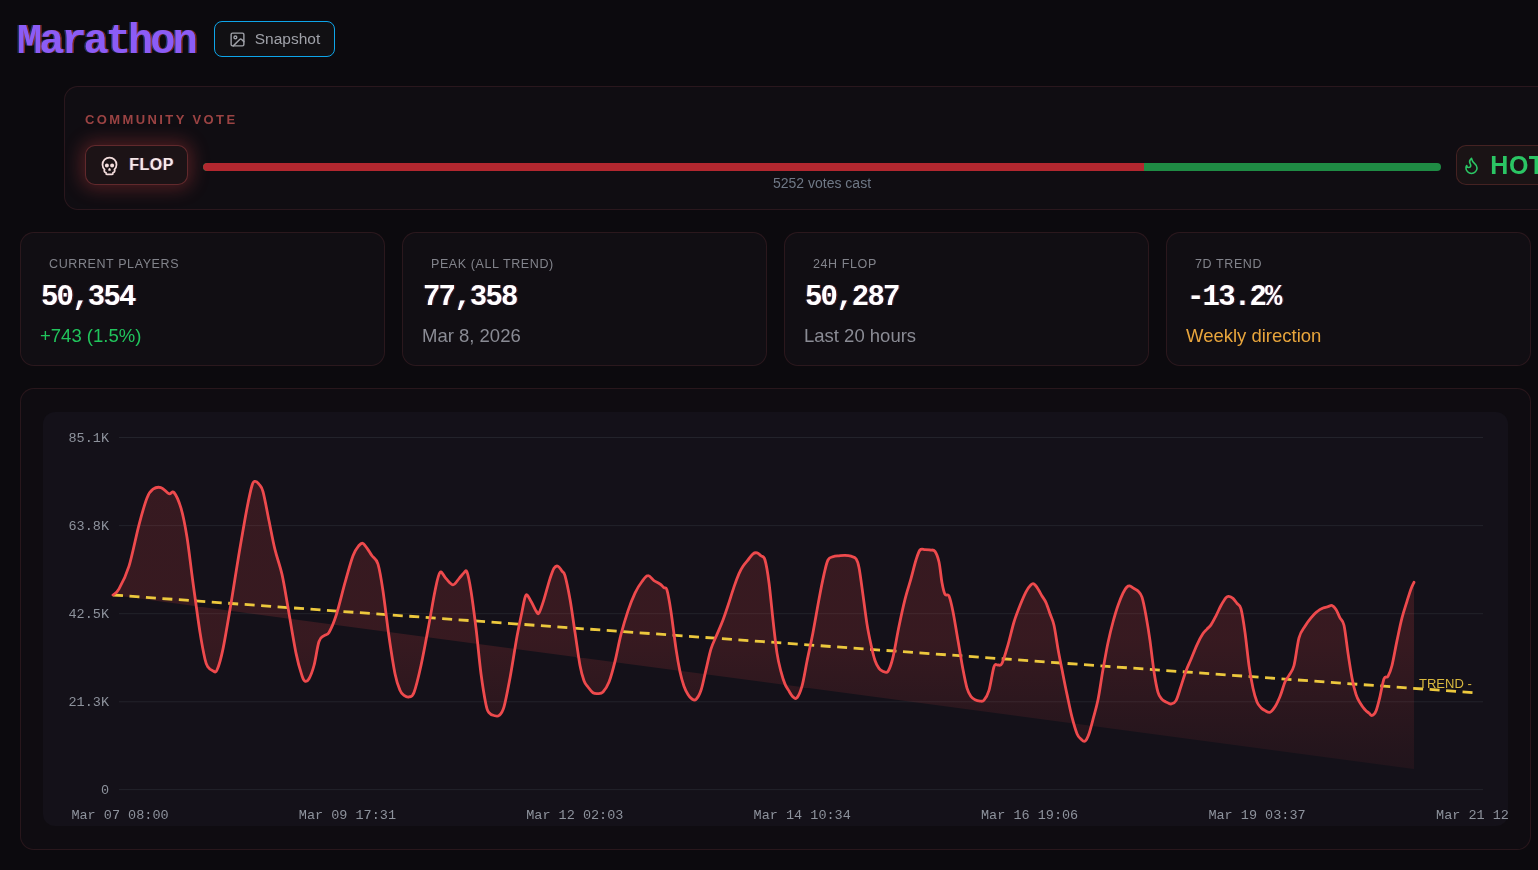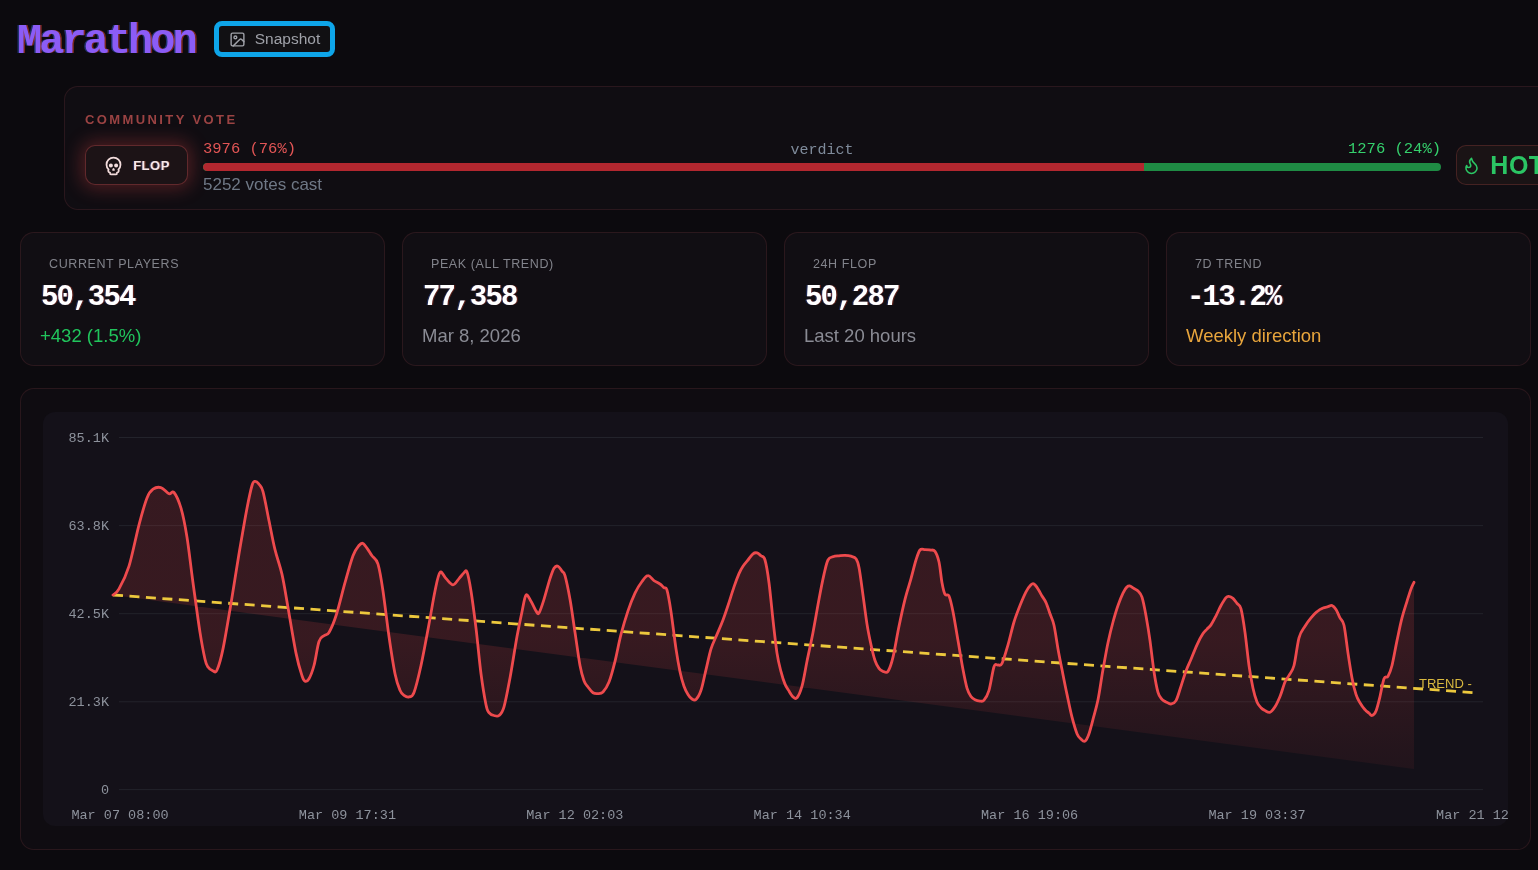--- a/index.html
+++ b/index.html
@@ -1,45 +1,45 @@
 <!DOCTYPE html>
 <html><head><meta charset="utf-8"><style>
 * { margin:0; padding:0; box-sizing:border-box; }
 html,body { width:1538px; height:870px; background:#0c0a0e; overflow:hidden;
   font-family:"Liberation Sans",sans-serif; }
 .abs { position:absolute; }
 .mono { font-family:"Liberation Mono",monospace; }
 h1.title { left:17px; top:21px; font-family:"Liberation Mono",monospace; font-weight:bold;
   font-size:42px; letter-spacing:-3px; color:#8b5cf6; line-height:1;
   text-shadow: 1.5px 0 0 rgba(255,76,44,0.45), -1.5px 0 0 rgba(64,110,255,0.4); }
-.snapbtn { left:214px; top:21px; width:121px; height:36px; border:5px solid #0ea5e9;
+.snapbtn { left:214px; top:21px; width:121px; height:36px; border:1px solid #0ea5e9;
   border-radius:8px; background:#111013; color:#9fa1a8; font-size:15.5px;
   display:flex; align-items:center; justify-content:center; gap:9px; }
 .card { position:absolute; background:#110e13; border:1px solid rgba(182,78,86,0.16); border-radius:14px; }
 
 #vote { left:20px; top:86px; width:1511px; height:124px; background:#100d12;margin-left:44px; }
 .cvlabel { left:20px; top:25px; font-size:13px; font-weight:bold; letter-spacing:2.4px; color:#9b4343; }
 .flopbtn { left:20px; top:58px; width:103px; height:40px; border-radius:10px;
   background:#1c1316; border:1.5px solid rgba(226,82,86,0.35);
   box-shadow:0 0 18px 4px rgba(219,70,70,0.30);
   display:flex; align-items:center; justify-content:center; gap:9px;
-  color:#f6e9e9; font-weight:bold; font-size:13px; letter-spacing:0.5px;
+  color:#f6e9e9; font-weight:bold; font-size:16px; letter-spacing:0.5px;
   text-shadow: 1.2px 0 0 rgba(255,110,60,0.35), -1.2px 0 0 rgba(70,110,255,0.3); }
 .hotbtn { right:23px; top:58px; width:95px; height:40px; border-radius:10px;
   background:#1a1315; border:1.5px solid rgba(140,60,55,0.38);
   display:flex; align-items:center; justify-content:center; gap:9px;
   color:#2bc564; font-weight:bold; font-size:25px; letter-spacing:0.5px; }
 .votemid { left:138px; top:0; width:1238px; height:124px; }
 .vrow { left:0; right:0; top:53px; height:18px; font-size:15.5px; }
 .vleft { left:0; top:0; color:#e25555; }
 .vcenter { left:0; right:0; top:2px; text-align:center; color:#7f8b9b; font-size:15px; }
 .vright { right:0; top:0; color:#35d16d; }
 .vbar { left:0; top:76px; width:1238px; height:8px; border-radius:4px; background:#1f8b44; overflow:hidden; }
 .vbarred { width:76%; height:8px; background:#b2272f; border-radius:4px 0 0 4px; }
-.vcast { left:0; right:0; top:88px; text-align:left; color:#6f7886; font-size:17px; }
+.vcast { left:0; right:0; top:88px; text-align:center; color:#6f7886; font-size:14px; }
 
 .stat { top:232px; width:365px; height:134px; }
 .slabel { left:20px; top:24px; font-size:12.5px; letter-spacing:0.6px; color:#82838b;margin-left:8px; }
 .snum { left:20px; top:48px; font-family:"Liberation Mono",monospace; font-weight:bold;
   font-size:29px; letter-spacing:-1.8px; color:#ffffff;
   text-shadow: 1.2px 0 0 rgba(255,76,44,0.32), -1.2px 0 0 rgba(64,110,255,0.28); }
 .ssub { left:19px; top:92px; font-size:18.5px; color:#8a8b94; }
 
 #chartcard { left:20px; top:388px; width:1511px; height:462px; background:#0f0c11; overflow:hidden; }
 </style></head><body>
@@ -58,42 +58,37 @@
   <div class="abs flopbtn">
     <svg width="21" height="21" viewBox="0 0 24 24" fill="none" stroke="#f3dcdc" stroke-width="2" stroke-linecap="round" stroke-linejoin="round">
         <path d="m12.5 17-.5-1-.5 1h1z"></path>
         <path d="M15 22a1 1 0 0 0 1-1v-1a2 2 0 0 0 1.56-3.25 8 8 0 1 0-11.12 0A2 2 0 0 0 8 20v1a1 1 0 0 0 1 1z"></path>
         <circle cx="15" cy="12" r="1.3" fill="#f3dcdc"></circle>
         <circle cx="9" cy="12" r="1.3" fill="#f3dcdc"></circle>
       </svg>
     <span>FLOP</span>
   </div>
   <div class="abs votemid">
-    <div class="abs vrow mono">
-      <span class="abs vleft">3976 (76%)</span>
-      <div class="abs vcenter">verdict</div>
-      <span class="abs vright">1276 (24%)</span>
-    </div>
     <div class="abs vbar">
         <div class="vbarred"></div>
       </div>
     <div class="abs vcast">5252 votes cast</div>
   </div>
   <div class="abs hotbtn">
     <svg width="19" height="19" viewBox="0 0 24 24" fill="none" stroke="#2bc564" stroke-width="2" stroke-linecap="round" stroke-linejoin="round">
         <path d="M8.5 14.5A2.5 2.5 0 0 0 11 12c0-1.38-.5-2-1-3-1.072-2.143-.224-4.054 2-6 .5 2.5 2 4.9 4 6.5 2 1.6 3 3.5 3 5.5a7 7 0 1 1-14 0c0-1.153.433-2.294 1-3a2.5 2.5 0 0 0 2.5 2.5z"></path>
       </svg>
     <span>HOT</span>
   </div>
 </div>
 
 <div class="card abs stat" style="left:20px;">
   <div class="abs slabel">CURRENT PLAYERS</div>
   <div class="abs snum">50,354</div>
-  <div class="abs ssub" style="color:#21c45c;">+432 (1.5%)</div>
+  <div class="abs ssub" style="color:#21c45c;">+743 (1.5%)</div>
 </div>
 <div class="card abs stat" style="left:402px;">
   <div class="abs slabel">PEAK (ALL TREND)</div>
   <div class="abs snum">77,358</div>
   <div class="abs ssub">Mar 8, 2026</div>
 </div>
 <div class="card abs stat" style="left:784px;">
   <div class="abs slabel">24H FLOP</div>
   <div class="abs snum">50,287</div>
   <div class="abs ssub">Last 20 hours</div>

